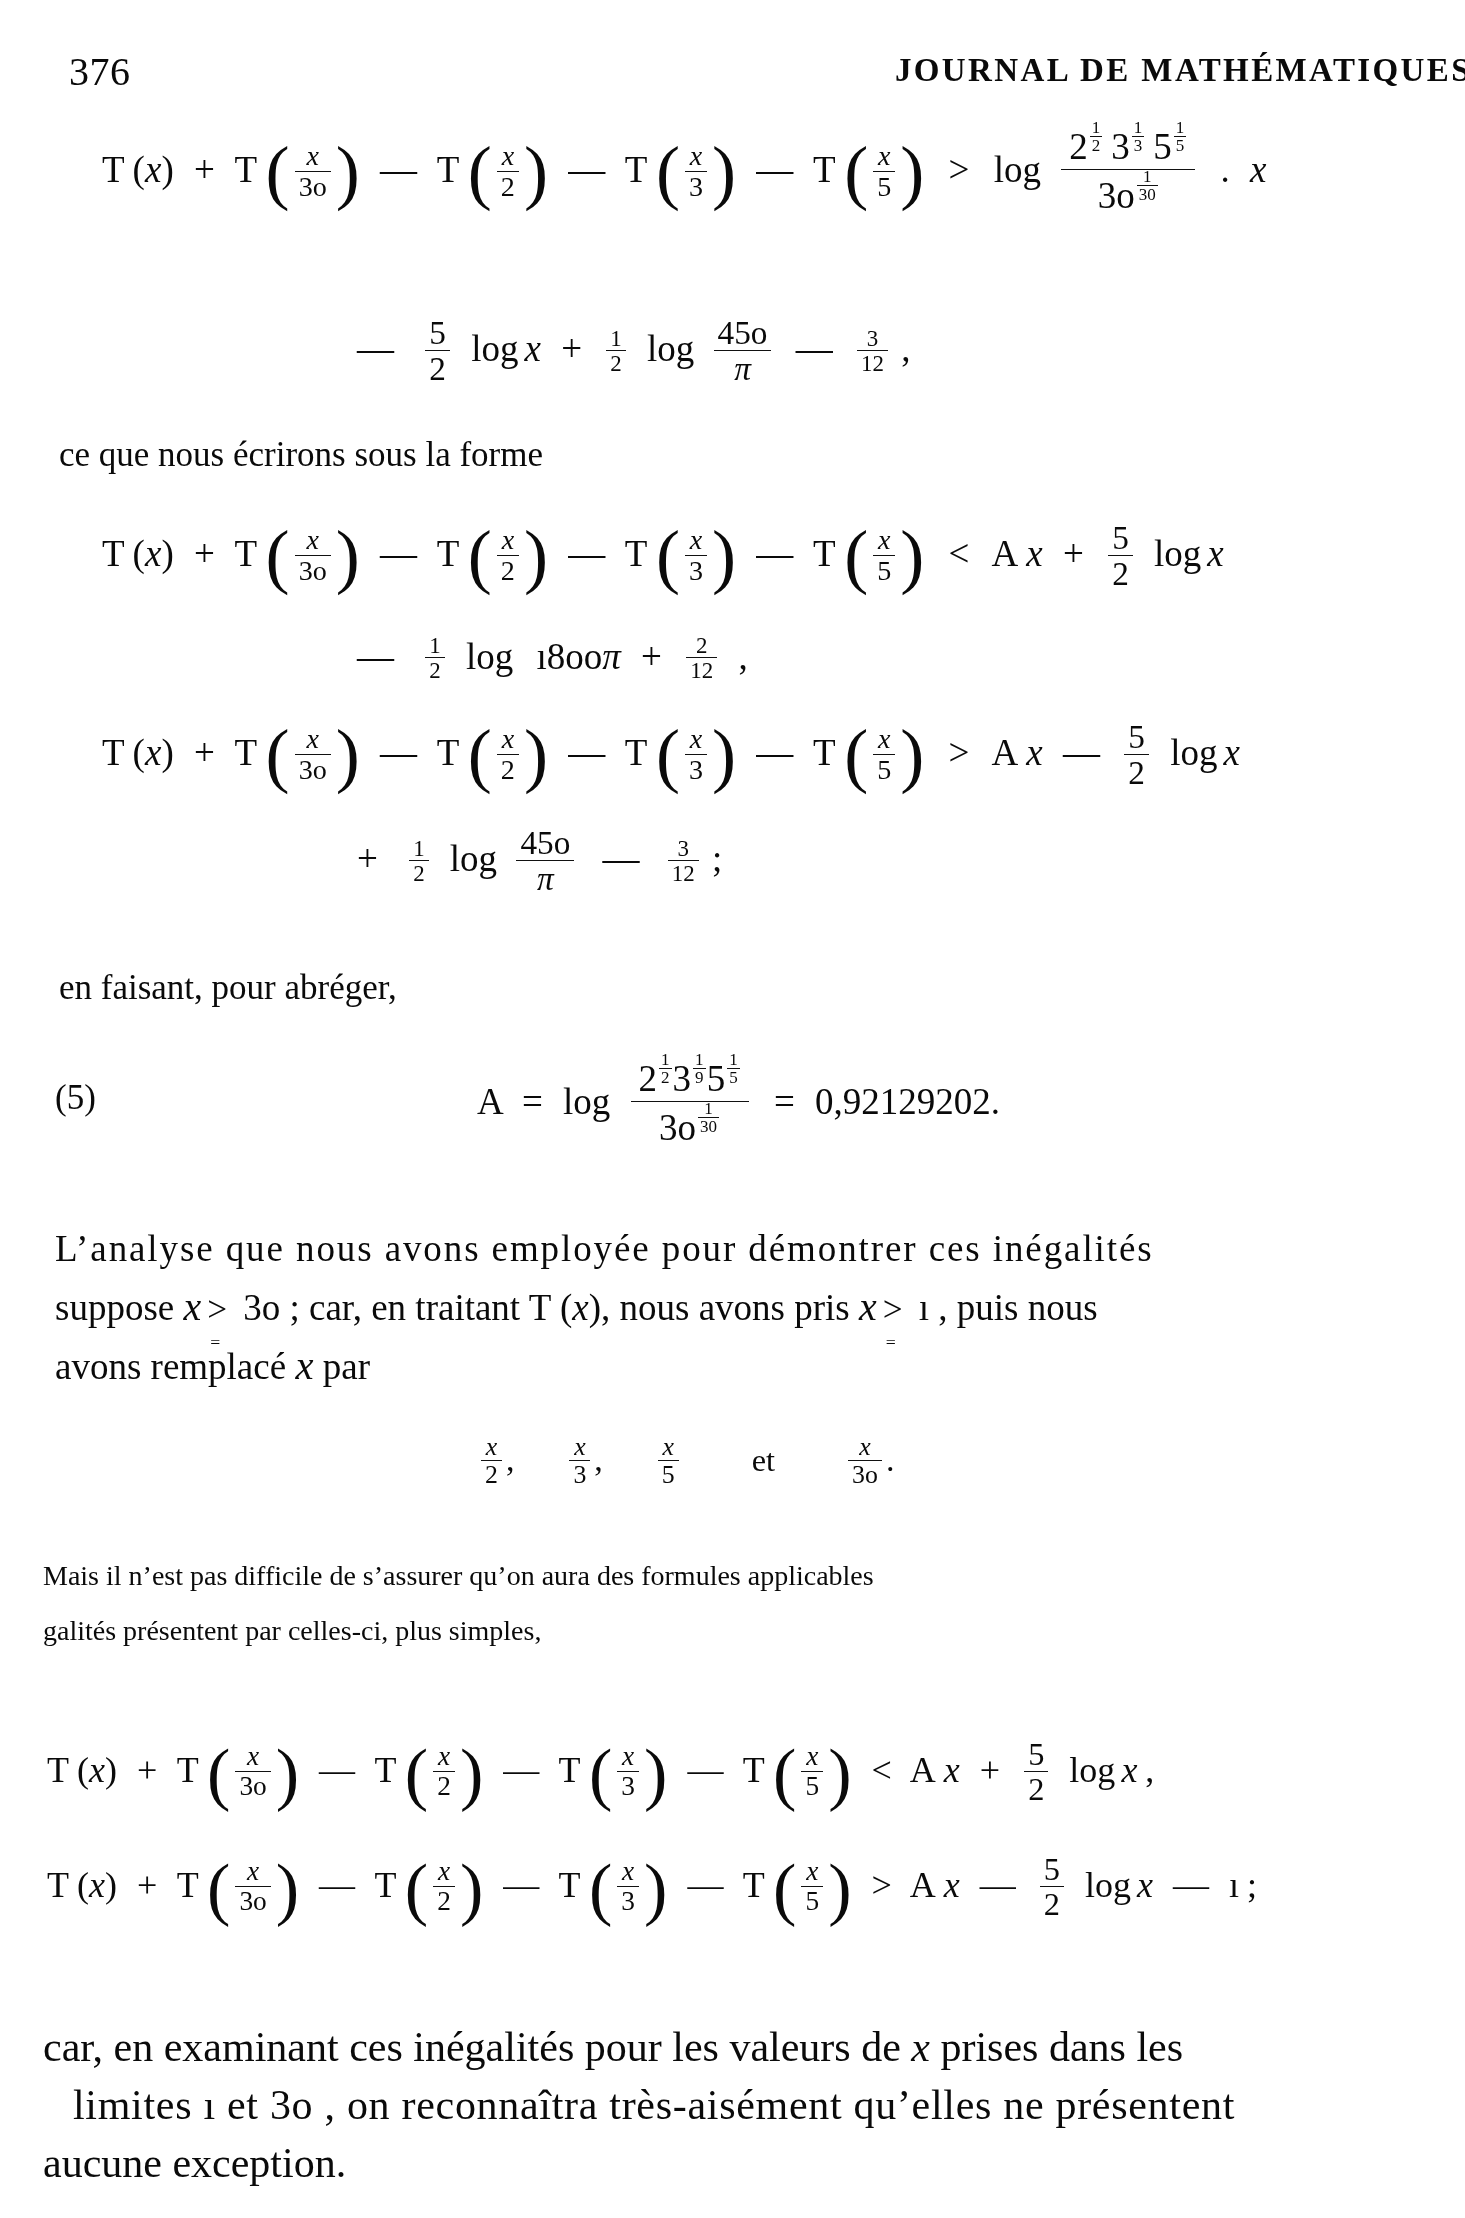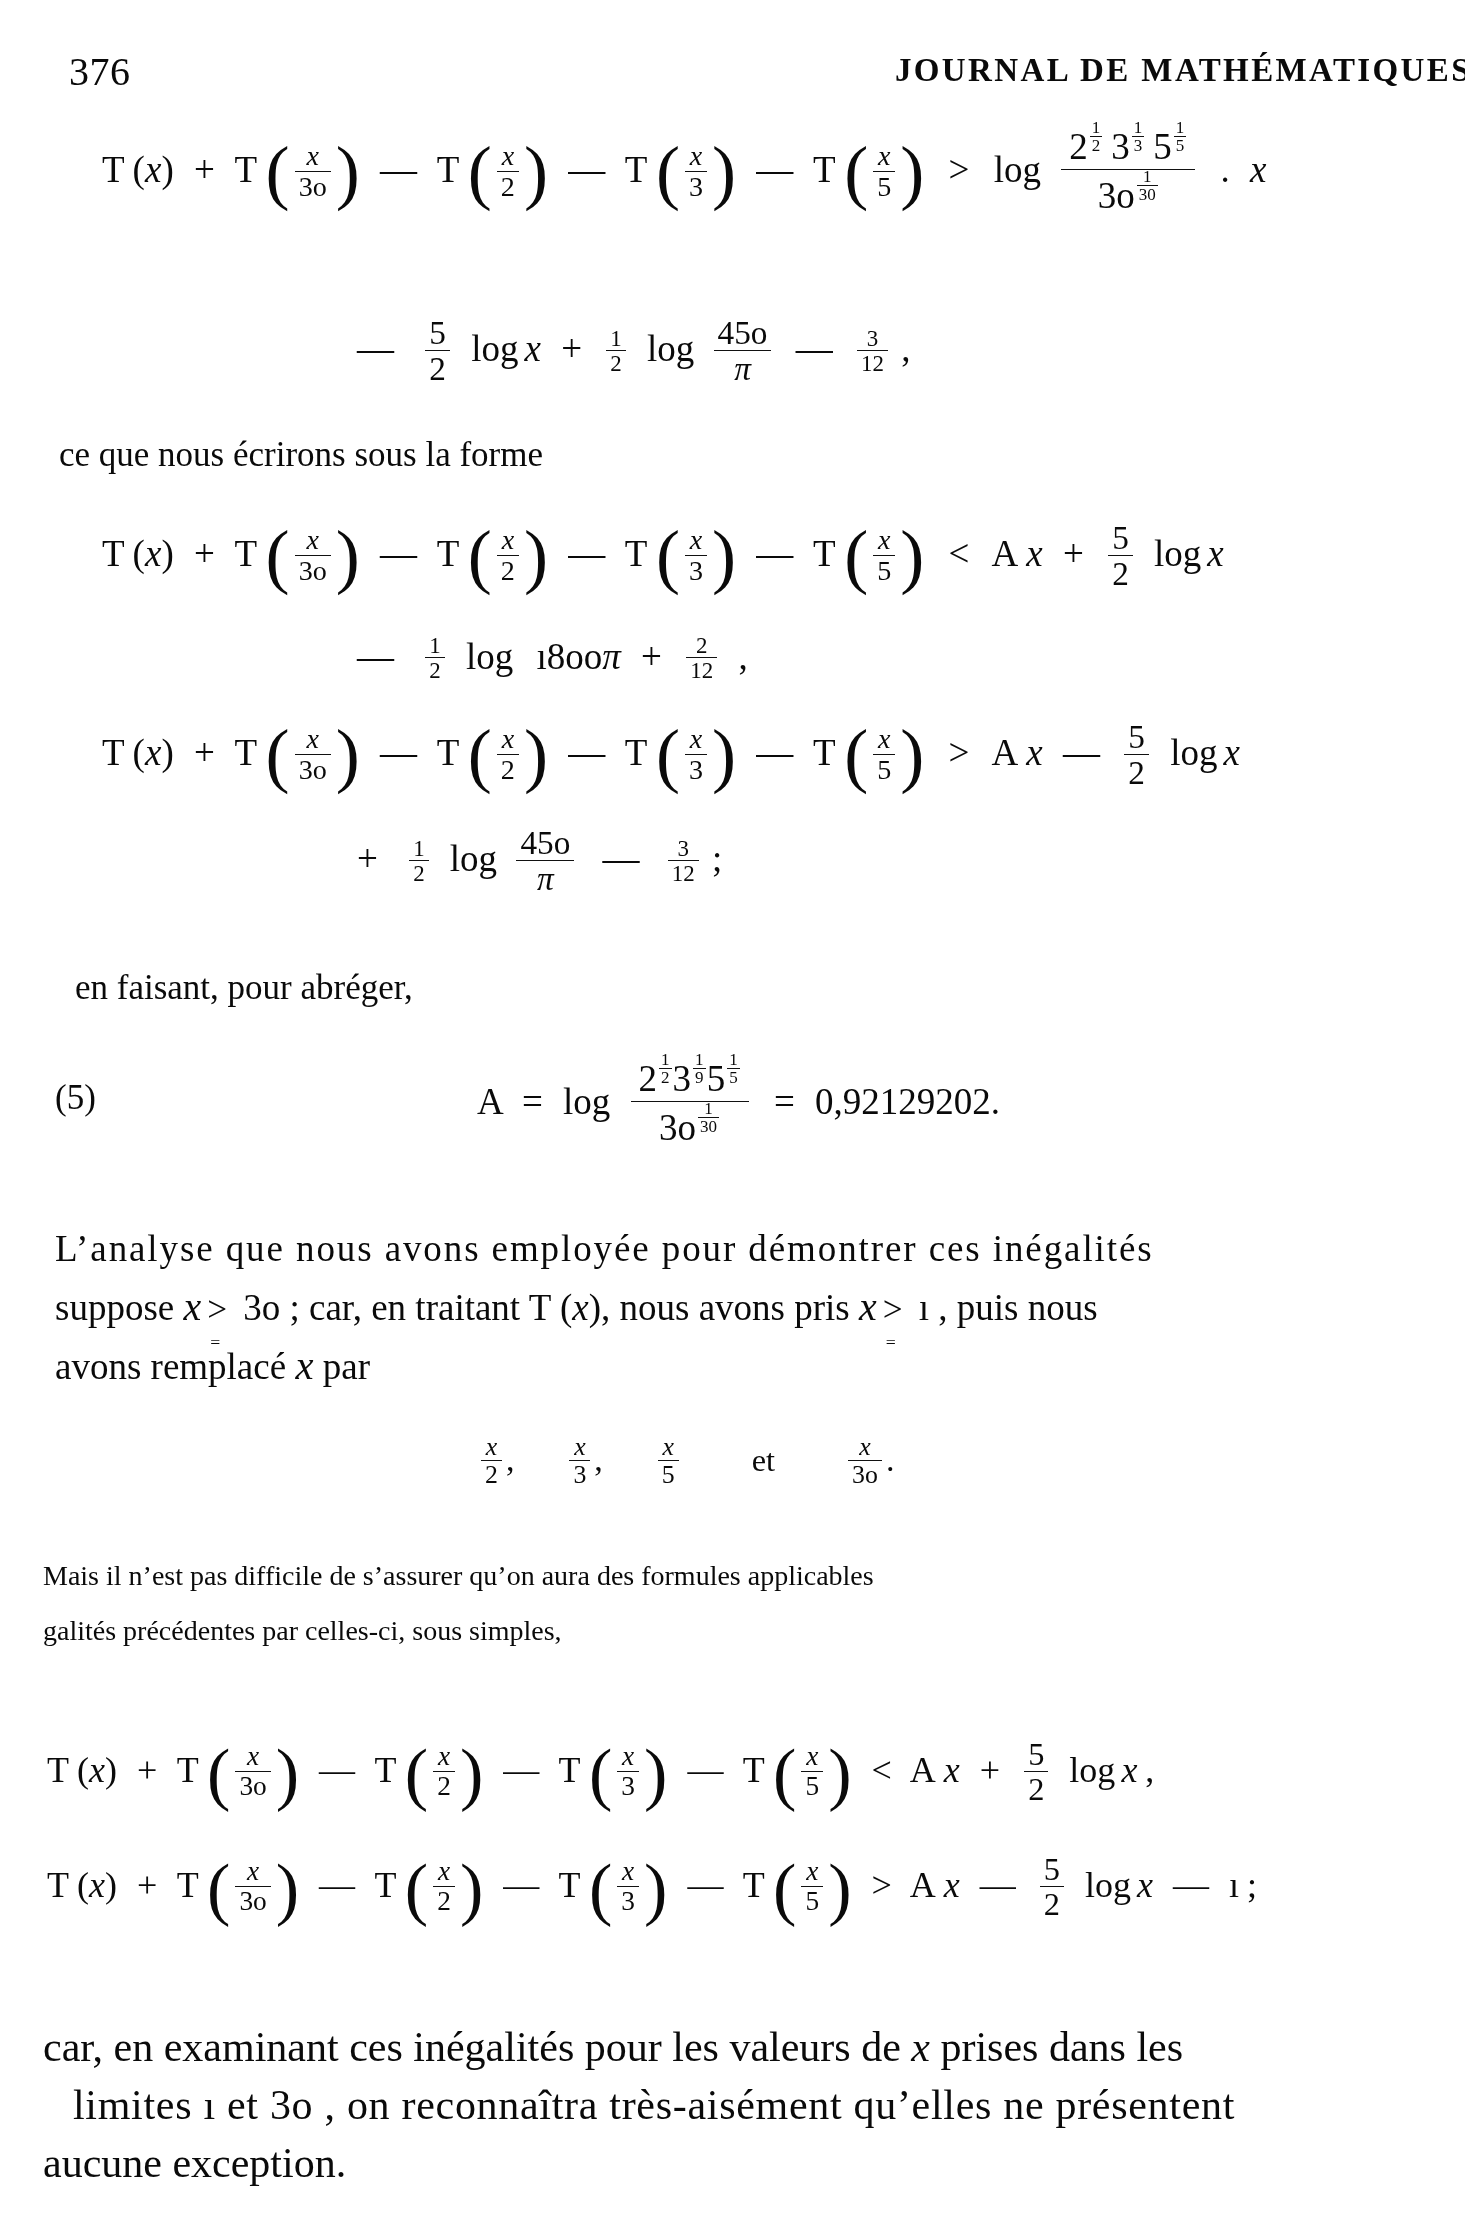--- a/index.html
+++ b/index.html
@@ -287,21 +287,21 @@
   <div class="mathline" style="left:350px; top:828px;">
     <span class="up">+</span><span class="sp-m"></span>
     <span class="frac small"><span class="num up">1</span><span class="den up">2</span></span>
     <span class="sp-s"></span><span class="logw">log</span>
     <span class="frac big"><span class="num up">45o</span><span class="den it">π</span></span>
     <span class="opw">—</span>
     <span class="frac small"><span class="num up">3</span><span class="den up">12</span></span>
     <span class="up">;</span>
   </div>
 
-  <div class="prose" style="left:52px; top:970px;margin-left:16px;">en faisant, pour abréger,</div>
+  <div class="prose" style="left:52px; top:970px;">en faisant, pour abréger,</div>
 
   <div class="eqnum" style="left:48px; top:1078px;">(5)</div>
   <div class="mathline" style="left:470px; top:1060px;">
     <span class="up">A</span>
     <span class="op">=</span>
     <span class="logw">log</span>
     <span class="dfrac">
       <span class="dnum"><span class="up">2</span><span class="sup"><span class="frac"><span class="num">1</span><span class="den">2</span></span></span><span class="up">3</span><span class="sup"><span class="frac"><span class="num">1</span><span class="den">9</span></span></span><span class="up">5</span><span class="sup"><span class="frac"><span class="num">1</span><span class="den">5</span></span></span></span>
       <span class="dden"><span class="up">3o</span><span class="sup"><span class="frac"><span class="num">1</span><span class="den">30</span></span></span></span>
     </span>
@@ -322,21 +322,21 @@
     <span class="sp-l"></span>
     <span class="frac"><span class="num it">x</span><span class="den up">5</span></span>
     <span class="sp-l"></span><span class="sp-m"></span>
     <span class="up" style="font-size:0.95em">et</span>
     <span class="sp-l"></span><span class="sp-m"></span>
     <span class="frac"><span class="num it">x</span><span class="den up">3o</span></span><span class="up">.</span>
   </div>
 
   <div class="para" style="left:36px; top:1548px; width:1400px; font-size:28px; line-height:55px;">
     <span class="ln">Mais il n’est pas difficile de s’assurer qu’on aura des formules applicables</span>
-    <span class="ln">galités précédentes par celles-ci, sous simples,</span>
+    <span class="ln">galités présentent par celles-ci, plus simples,</span>
   </div>
 
   <div class="mathline" style="left:40px; top:1740px; font-size:36px;">
     <span class="up">T</span><span class="sp-s"></span><span class="up">(</span><span class="it">x</span><span class="up">)</span>
     <span class="op">+</span>
     <span class="up">T</span>
     <span class="paren"><span class="pl">(</span><span class="frac"><span class="num it">x</span><span class="den up">3o</span></span><span class="pr">)</span></span>
     <span class="op">—</span>
     <span class="up">T</span>
     <span class="paren"><span class="pl">(</span><span class="frac"><span class="num it">x</span><span class="den up">2</span></span><span class="pr">)</span></span>

